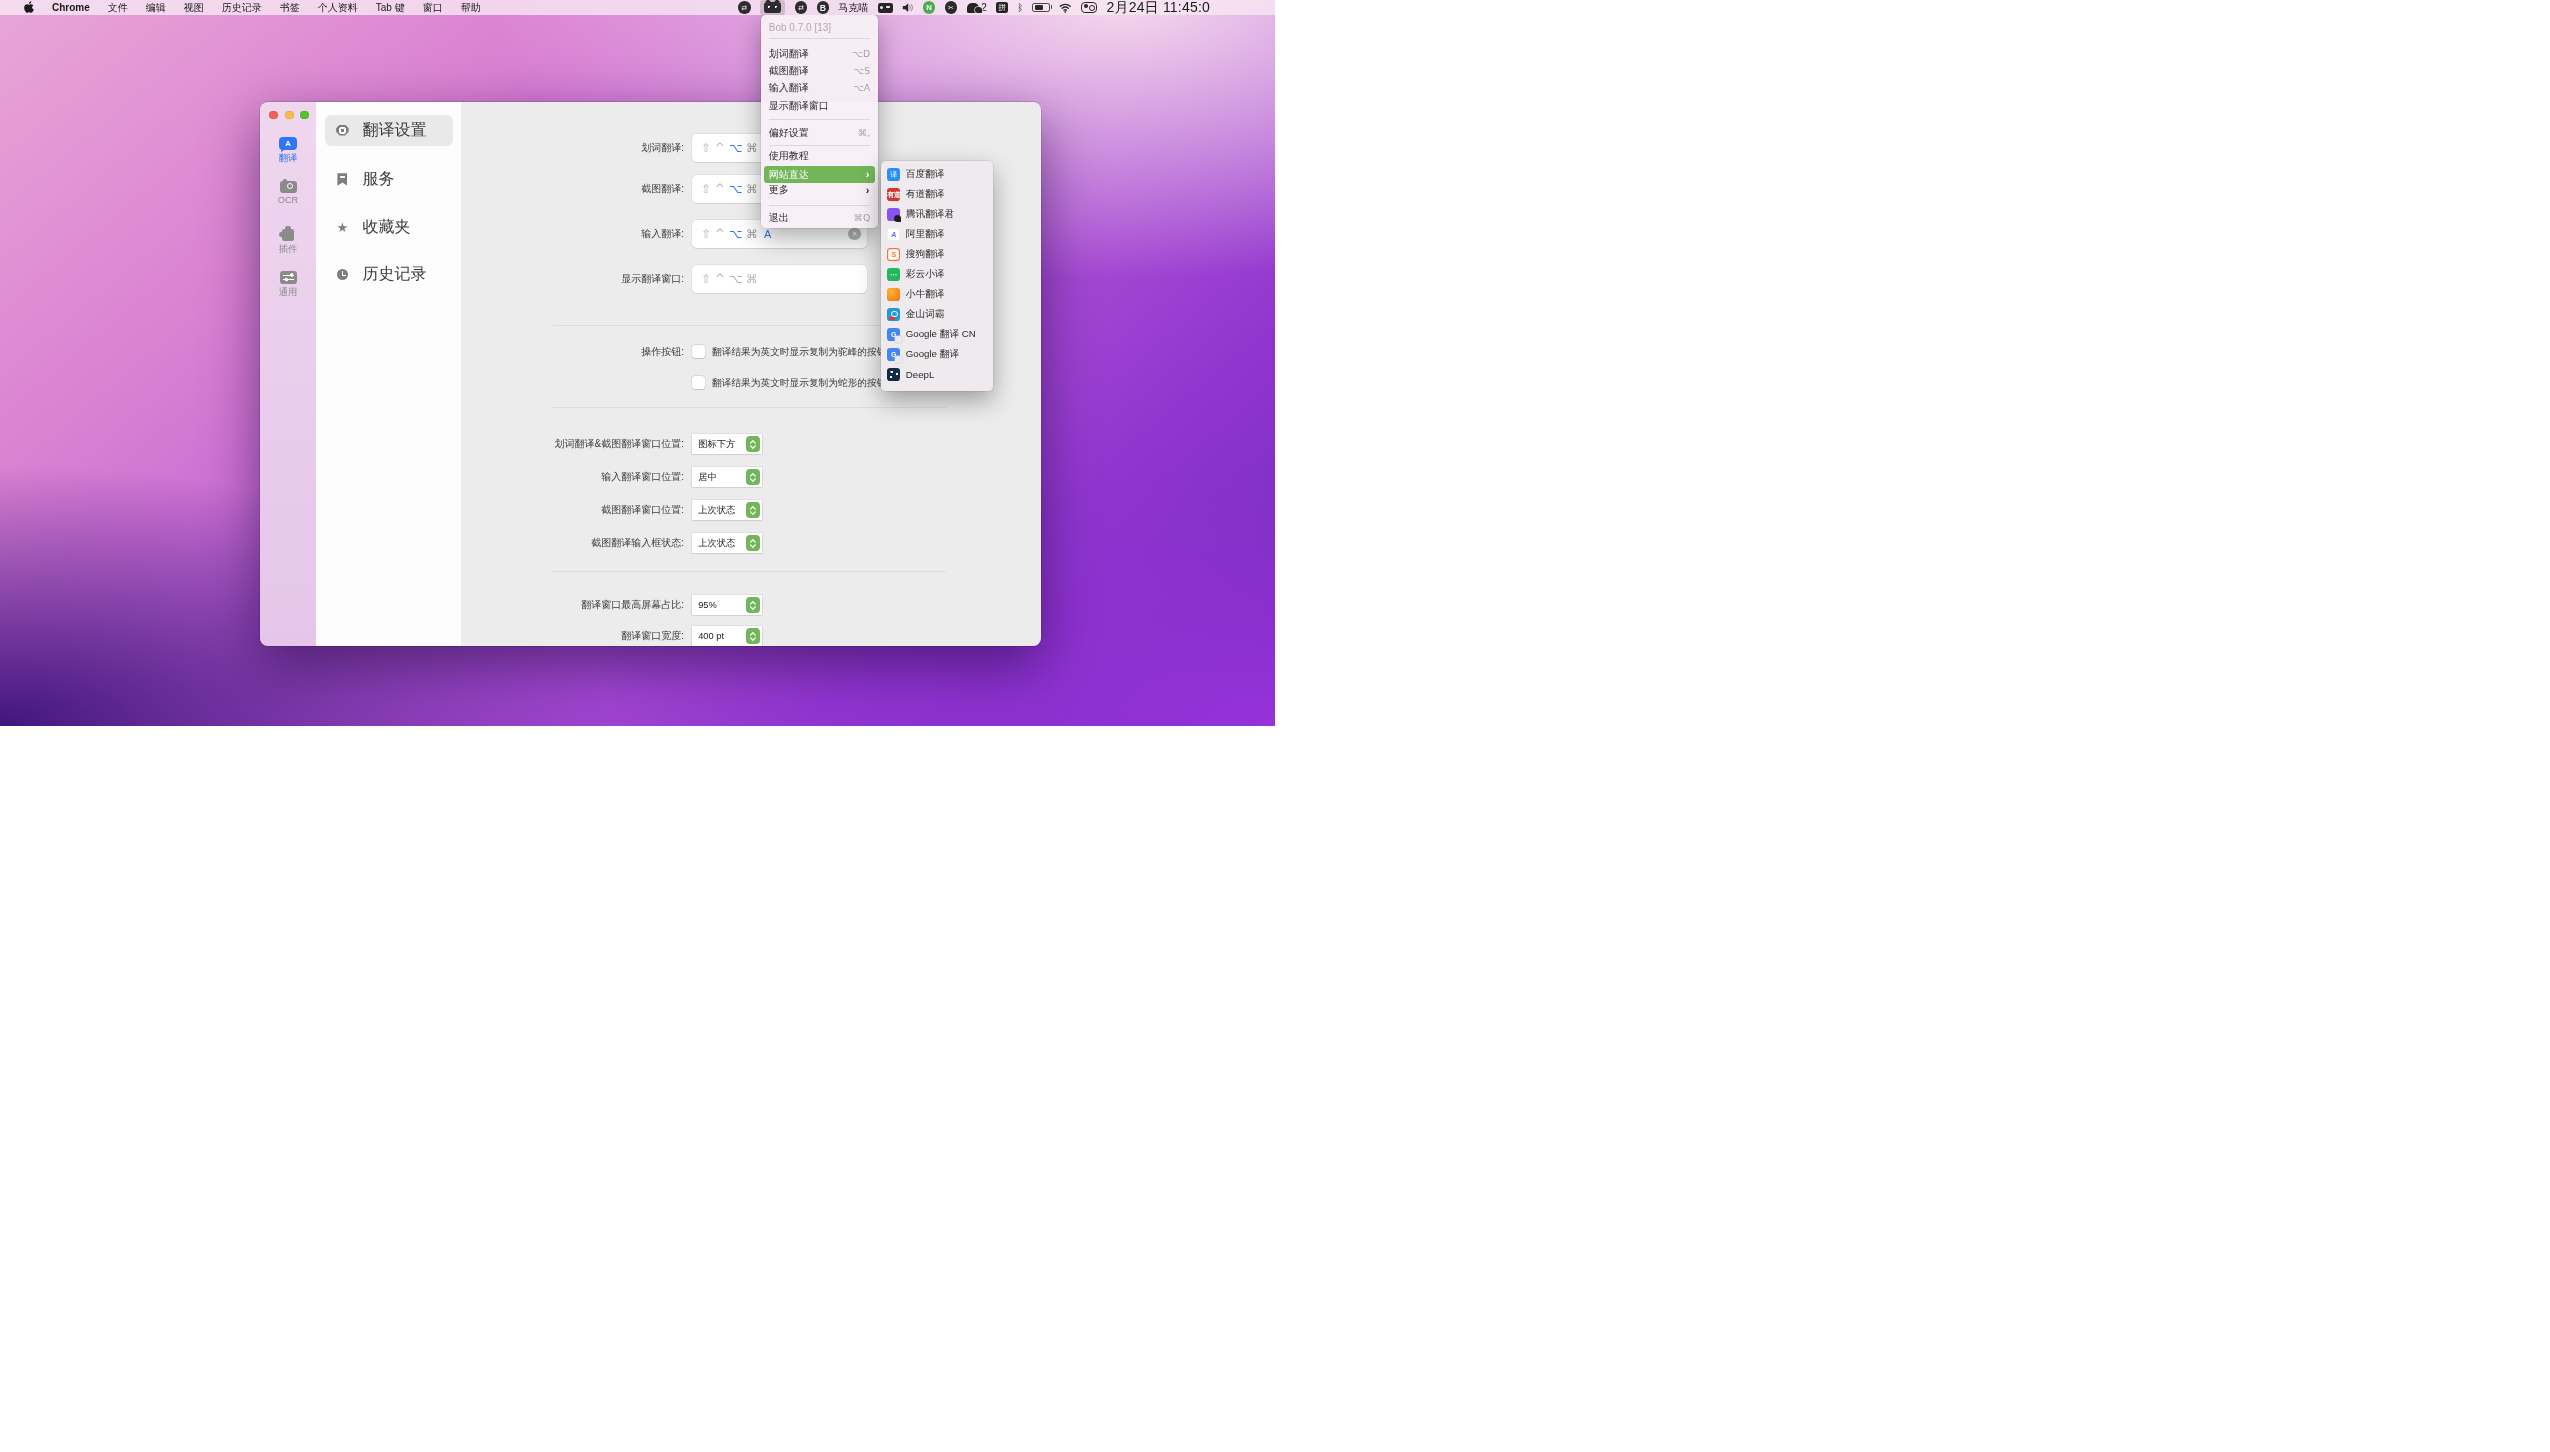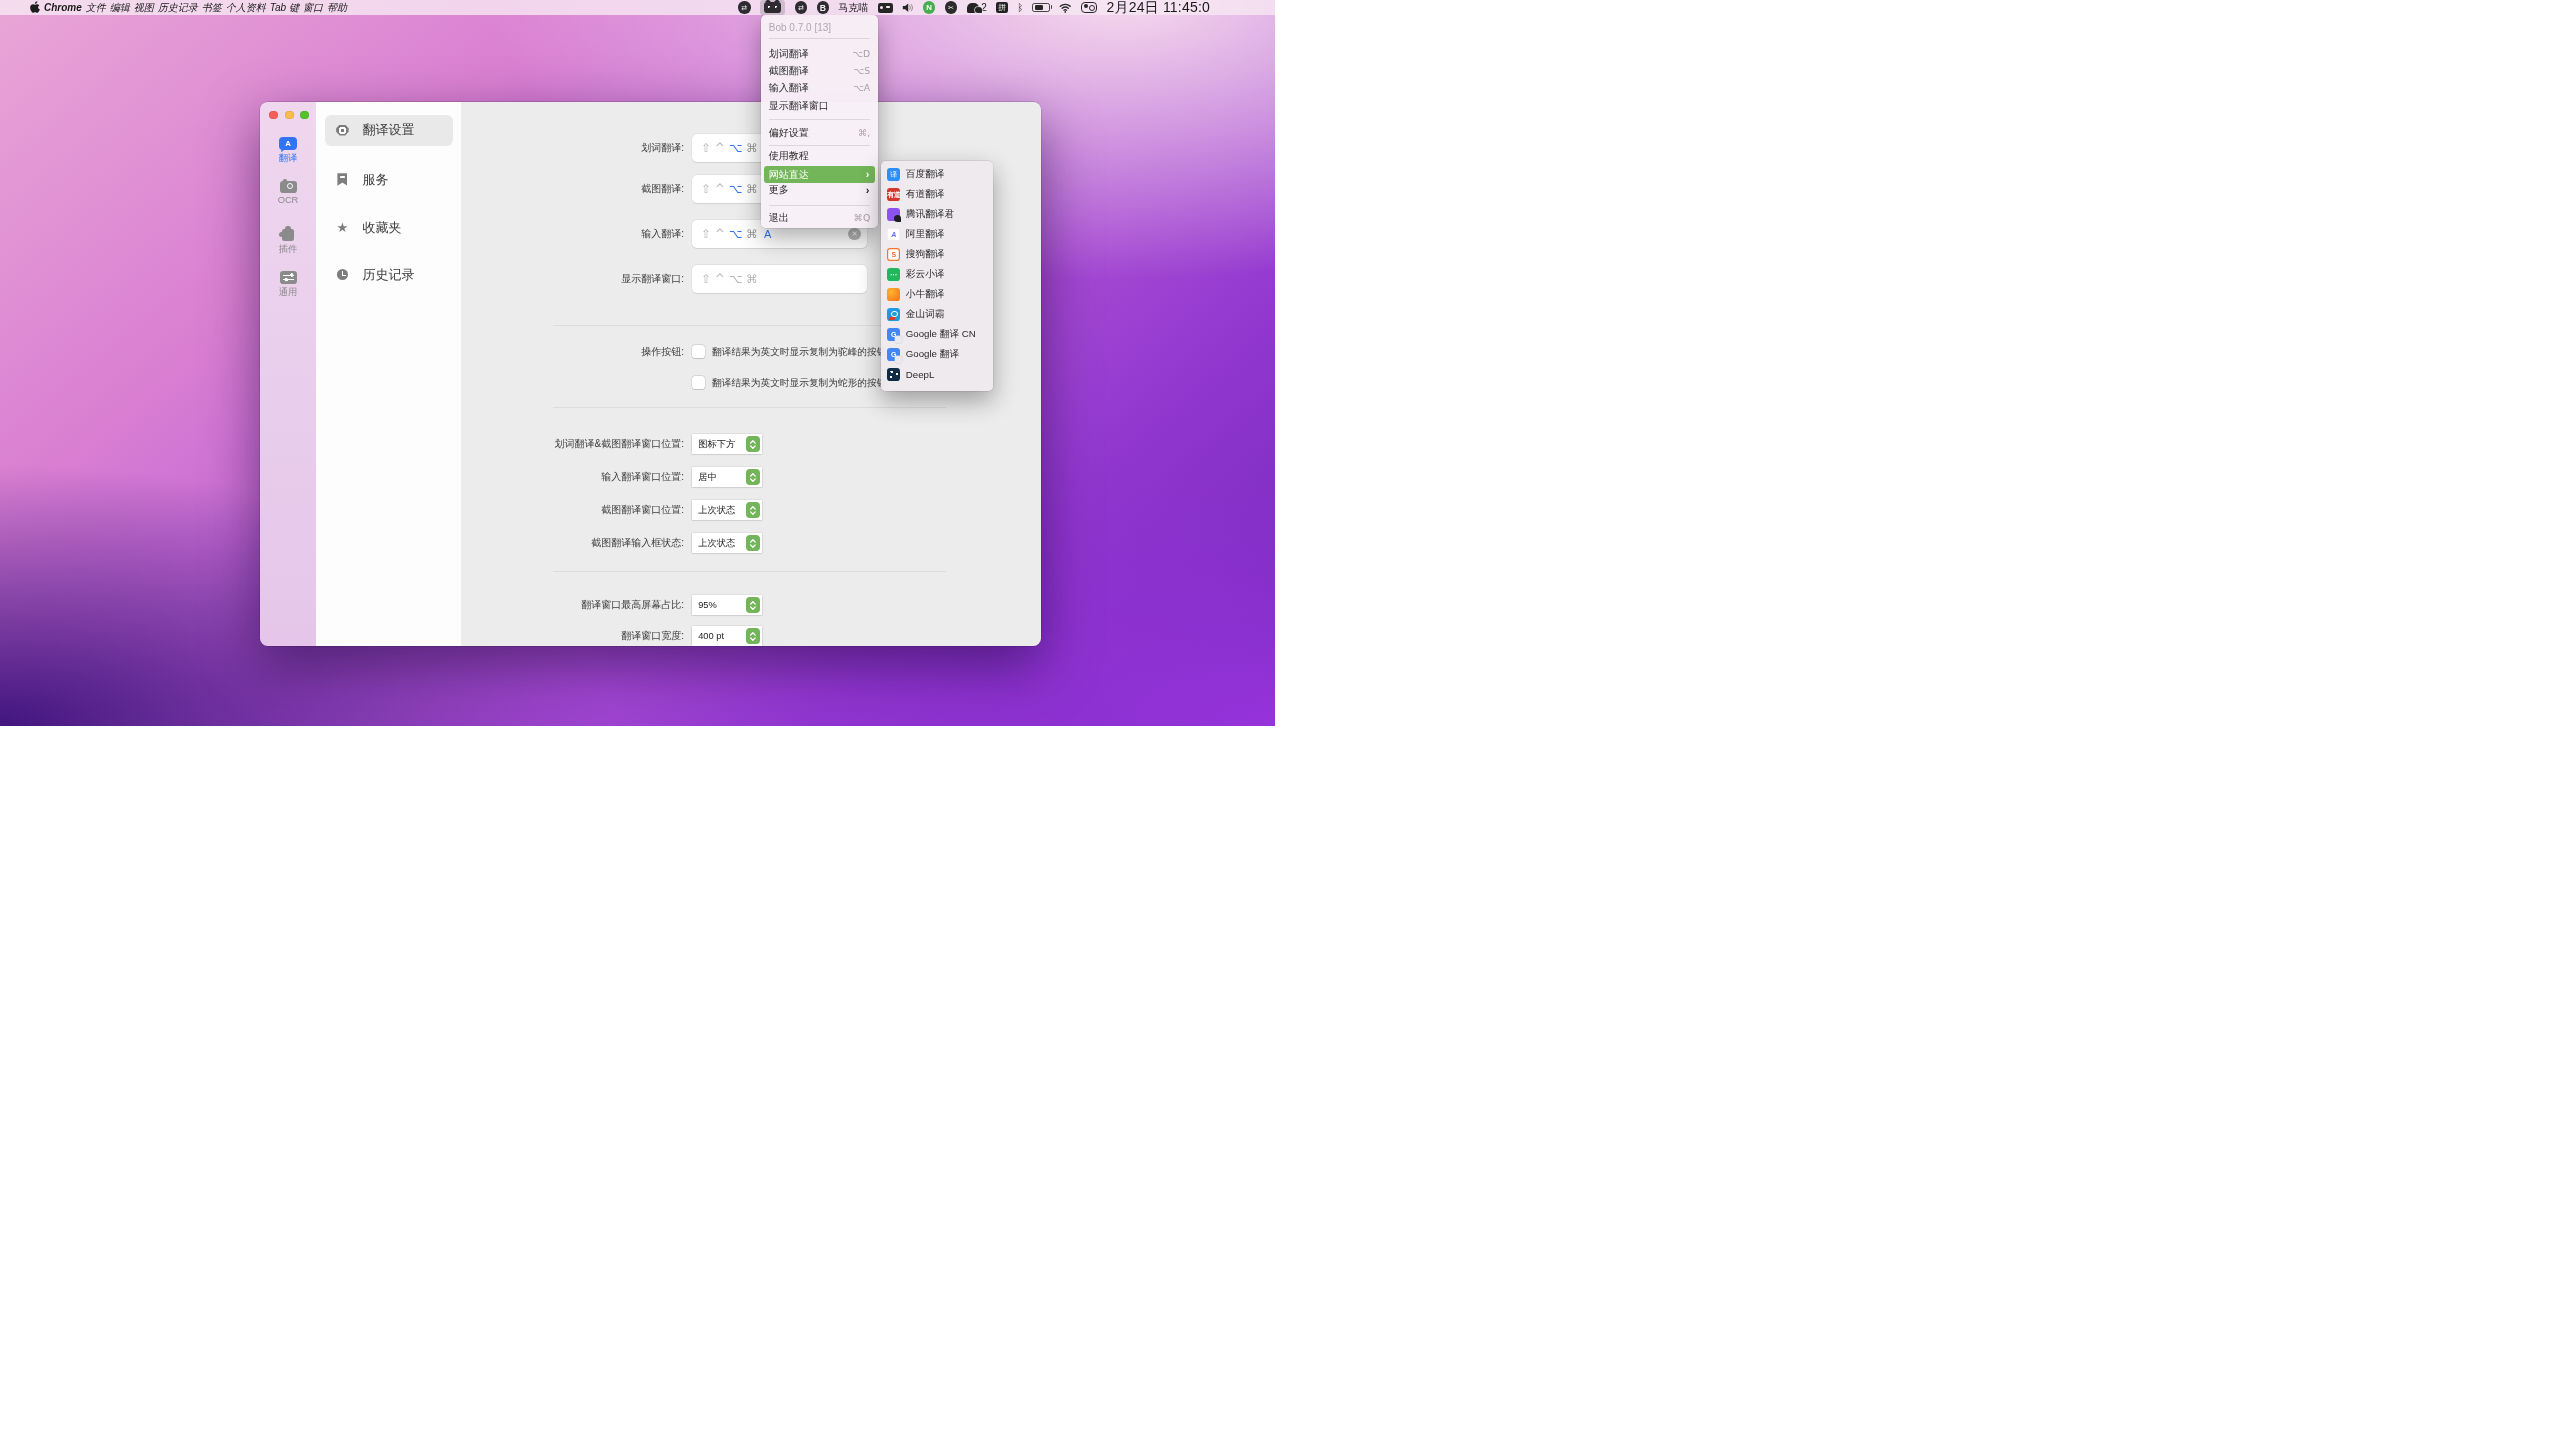--- a/index.html
+++ b/index.html
@@ -6,21 +6,21 @@
   body{font-family:"Liberation Sans","DejaVu Sans",sans-serif;}
   .screen{position:relative;width:1275px;height:726px;overflow:hidden;
     background:
       radial-gradient(90% 70% at 88% 0%, rgba(248,224,238,.95) 0%, rgba(248,224,238,0) 55%),
       radial-gradient(80% 60% at 0% 100%, #41157e 0%, rgba(65,21,126,0) 60%),
       radial-gradient(70% 55% at 100% 100%, #9633da 0%, rgba(150,51,218,0) 65%),
       linear-gradient(140deg,#e9a6d6 0%,#d97fd2 28%,#b95bd6 52%,#9036cf 78%,#6f27b8 100%);}
   
   .menubar{position:absolute;left:0;top:0;width:100%;height:15px;background:rgba(247,231,243,.82);
     display:flex;align-items:center;font-size:10px;color:#1a1a1a;z-index:30;}
-  .mb-left{display:flex;align-items:center;gap:4px;padding-left:30px;white-space:nowrap;font-style:italic;}
+  .mb-left{display:flex;align-items:center;gap:18px;padding-left:24px;white-space:nowrap;}
   .mb-left .appname{font-weight:700;}
   .mb-right{position:absolute;left:738px;top:0;height:15px;display:flex;align-items:center;gap:9.3px;white-space:nowrap;}
   .mb-ic{display:inline-flex;align-items:center;justify-content:center;}
   .mb-circ{width:12.5px;height:12.5px;border-radius:50%;background:#2c2c30;color:#f6ecf3;font-size:7px;display:flex;align-items:center;justify-content:center;}
   .mb-active{background:rgba(0,0,0,.14);border-radius:3.1px;padding:1.6px 4.7px;display:flex;align-items:center;}
   .mb-cat{width:16.3px;height:11px;border-radius:3.1px;position:relative;
     background:radial-gradient(circle at 4.7px 4.7px,#fff 1px,transparent 1.2px),radial-gradient(circle at 11.7px 4.7px,#fff 1px,transparent 1.2px),#2e2a31;}
   .mb-cat::before,.mb-cat::after{content:"";position:absolute;top:-3.1px;border-left:3.1px solid transparent;border-right:3.1px solid transparent;border-bottom:3.9px solid #2e2a31;}
   .mb-cat::before{left:0.8px;} .mb-cat::after{right:0.8px;}
   .mb-profile{font-size:10px;}
@@ -61,21 +61,21 @@
   .ni-puzzle::after{content:"";position:absolute;left:-3.1px;top:3.5px;width:5.4px;height:5.4px;border-radius:50%;background:#8b8b8b;}
   .ni-sliders{width:17px;height:12.5px;border-radius:3.1px;
     background:radial-gradient(circle at 11.7px 4px,#fff 1.6px,transparent 1.9px),
                radial-gradient(circle at 6.2px 8.7px,#fff 1.6px,transparent 1.9px),
                linear-gradient(#fff,#fff) 3.1px 3.6px/11px 1.2px no-repeat,
                linear-gradient(#fff,#fff) 3.1px 8.3px/11px 1.2px no-repeat,#8b8b8b;}
   .sidebar{position:absolute;left:56px;top:0;width:145px;height:100%;background:#fdfdfd;}
   .sb-item{position:absolute;left:8.6px;width:128px;height:31px;border-radius:6.2px;display:flex;align-items:center;}
   .sb-item.selected{background:#e9e9e9;}
   .sb-icon{position:absolute;left:10px;width:15.6px;display:flex;justify-content:center;}
-  .sb-label{position:absolute;left:38px;font-size:13px;color:#3c3c3c;font-family:Liberation Mono, monospace;}
+  .sb-label{position:absolute;left:38px;font-size:16px;color:#3c3c3c;font-family:Liberation Mono, monospace;}
   .si-gear{width:12.5px;height:11px;
     background:radial-gradient(circle at 50% 50%,#7d7d7d 0 1.7px,#fff 1.8px 3.6px,#7d7d7d 3.7px);
     clip-path:polygon(28% 0,72% 0,100% 35%,100% 65%,72% 100%,28% 100%,0 65%,0 35%);}
   .si-bookmark{width:10px;height:12.5px;background:#7d7d7d;clip-path:polygon(0 0,100% 0,100% 100%,50% 74%,0 100%);position:relative;}
   .si-bookmark::after{content:"";position:absolute;left:2.3px;top:3.1px;width:5.4px;height:1.9px;background:#fff;border-radius:0.8px;}
   .si-star{color:#7d7d7d;font-size:13.2px;line-height:13.2px;}
   .si-clock{width:11.7px;height:11.7px;border-radius:50%;background:#7d7d7d;position:relative;}
   .si-clock::after{content:"";position:absolute;left:5.4px;top:2.7px;width:2.7px;height:3.9px;border-left:1.6px solid #fff;border-bottom:1.6px solid #fff;}
   .content{position:absolute;left:201px;top:0;width:580px;height:100%;background:#ececec;}
   .crow{position:absolute;left:0;width:580px;}

